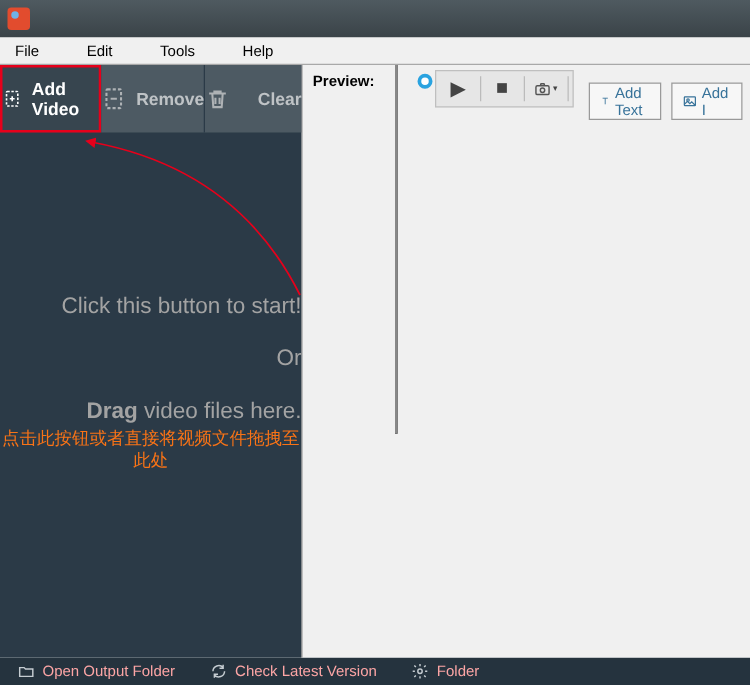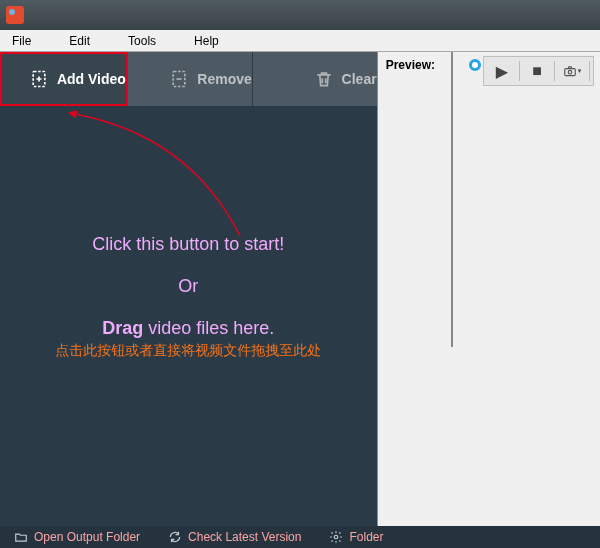--- a/index.html
+++ b/index.html
@@ -5,25 +5,25 @@
   * { margin:0; padding:0; box-sizing:border-box; font-family:Arial,Helvetica,sans-serif; }
   body { background:#fff; width:600px; height:548px; overflow:hidden; position:relative; }
   .titlebar { height:30px; background:linear-gradient(#4f5a60,#3a4348); display:flex; align-items:center; padding-left:6px; }
   .titlebar .logo { width:18px; height:18px; background:#e24c2e; border-radius:3px; position:relative; margin-right:8px; }
   .titlebar .logo::after{content:'';position:absolute;top:3px;left:3px;width:6px;height:6px;background:#6fb2e6;border-radius:50%;}
   .menubar { height:22px; background:#f0f0f0; display:flex; align-items:center; padding-left:12px; gap:38px; font-size:12px; border-bottom:1px solid #a8a8a8; }
   .menubar span { cursor:default; }
   .main { display:flex; height:474px; }
   .left { width:440px; background:#2b3a47; position:relative; }
   .toolbar { display:flex; }
-  .tb-btn { flex:1; height:54px; background:#4d5a63; display:flex; align-items:center; justify-content:flex-end; gap:8px; color:#bfc3c6; font-size:14px; font-weight:bold; border-right:1px solid #2b3a47;}
+  .tb-btn { flex:1; height:54px; background:#4d5a63; display:flex; align-items:center; justify-content:space-between; gap:8px; color:#bfc3c6; font-size:14px; font-weight:bold; border-right:1px solid #2b3a47;}
   .tb-btn:last-child{border-right:none;}
   .tb-btn.primary { background:#37454f; color:#fff; border:2px solid #e6001b; }
   .tb-btn svg { width:20px; height:20px; }
-  .drop-text { margin-top:120px; text-align:center; color:#f0abfc; font-size:18px; line-height:2; }
+  .drop-text { margin-top:120px; text-align:right; color:#a3a3a3; font-size:18px; line-height:2; }
   .drop-text .or { display:block; margin:6px 0;}
   .drop-text .line2 { display:block; }
   .annotation { position:absolute; top:290px; width:100%; text-align:center; color:#f97316; font-size:14px; }
   svg.arrow { position:absolute; top:54px; left:40px; pointer-events:none; }
   .right { flex:1; background:#f0f0f0; border-left:1px solid #8c8c8c; display:flex; }
   .preview-label { font-size:12px; font-weight:bold; padding:6px 8px 4px; }
   .preview-box { background:#000; margin:0 8px; height:295px; border:1px solid #888; }
   .slider-row { margin:6px 8px 0; height:16px; position:relative; }
   .slider-track { height:4px; background:#b8b8b8; border-radius:2px; position:relative; top:6px; }
   .slider-thumb { position:absolute; left:0; top:1px; width:12px; height:12px; border-radius:50%; background:#fff; border:3px solid #2aa3e0; }
@@ -111,20 +111,36 @@
       <div class="cbtn" style="font-size:10px">
         <svg viewBox="0 0 24 24" width="14" height="14" fill="none" stroke="#555" stroke-width="2">
             <rect x="3" y="8" width="18" height="12" rx="2"></rect>
             <circle cx="12" cy="14" r="3"></circle>
             <path d="M9 8l1-3h4l1 3"></path>
           </svg>
         <span style="font-size:7px;margin-left:1px">▾</span>
       </div>
       <div class="sep"></div>
     </div>
+    <div class="action-row">
+      <div class="abtn">
+        <svg viewBox="0 0 24 24" fill="none" stroke="#38739a" stroke-width="2">
+            <path d="M6 5h12M12 5v14"></path>
+          </svg>
+        <span>Add Text</span>
+      </div>
+      <div class="abtn">
+        <svg viewBox="0 0 24 24" fill="none" stroke="#38739a" stroke-width="2">
+            <rect x="3" y="5" width="18" height="14" rx="1"></rect>
+            <circle cx="9" cy="10" r="2"></circle>
+            <path d="M3 17l5-5 4 4 3-3 6 6"></path>
+          </svg>
+        <span>Add I</span>
+      </div>
+    </div>
   </div>
 </div>
 
 <div class="footer">
   <div class="fitem">
     <svg viewBox="0 0 24 24" fill="none" stroke="#c5ccd1" stroke-width="2">
         <path d="M3 7h6l2 2h10v10H3z"></path>
       </svg>
     <span>Open Output Folder</span>
   </div>

